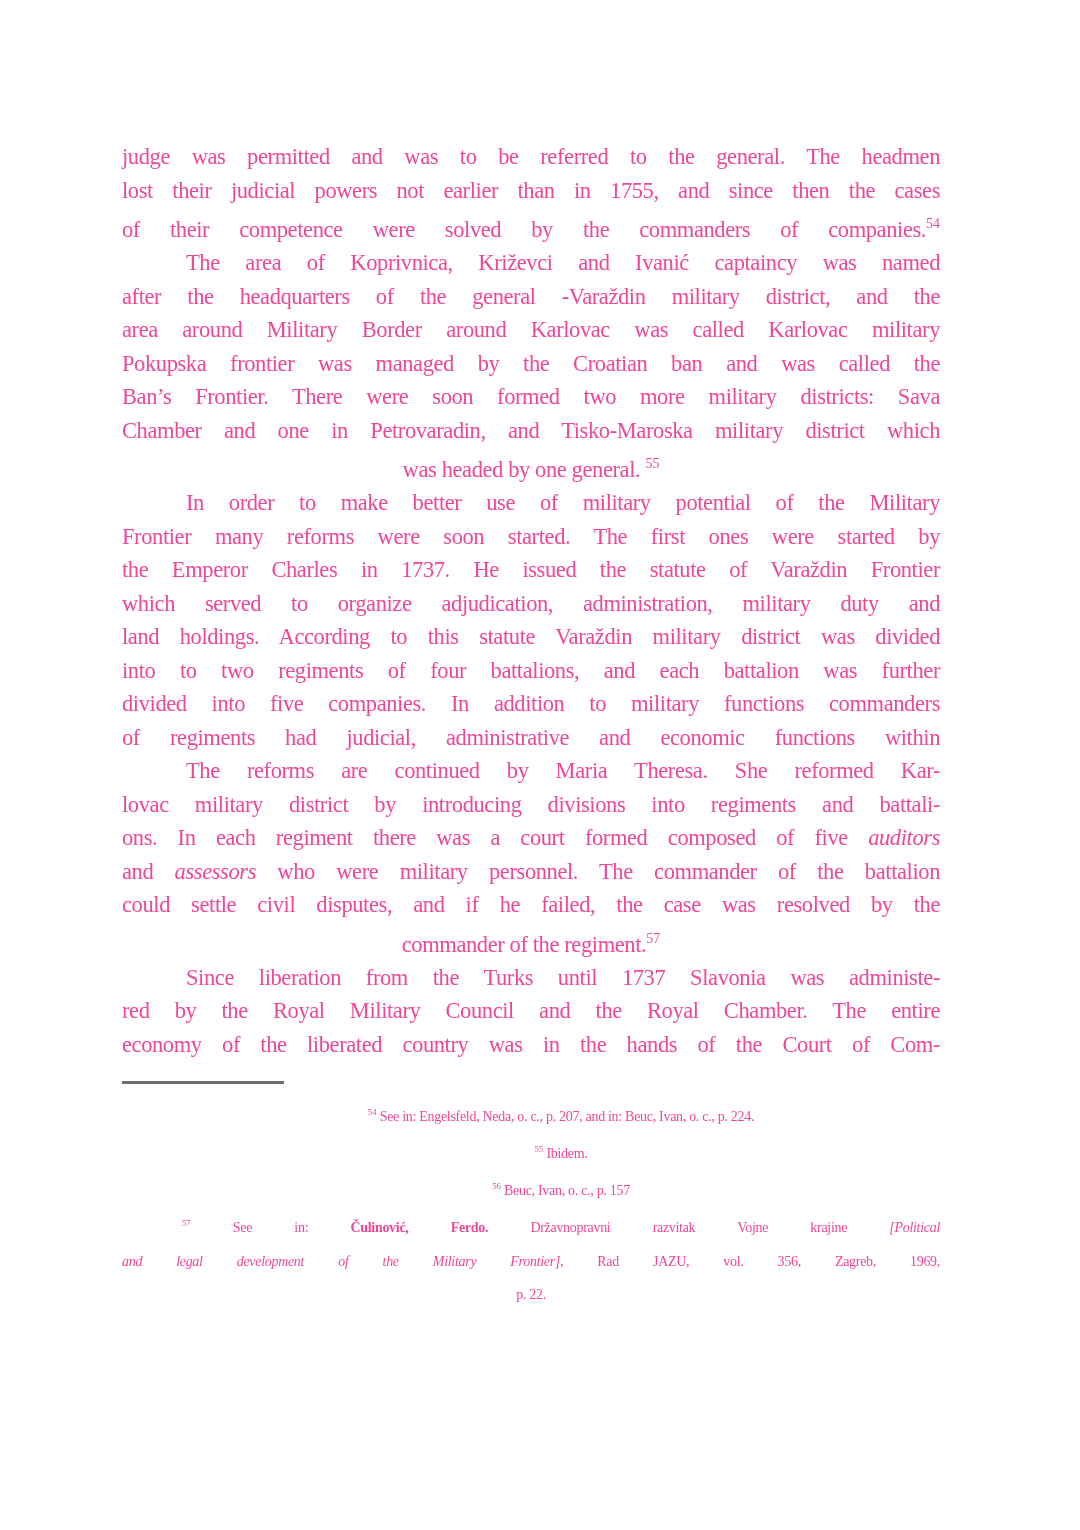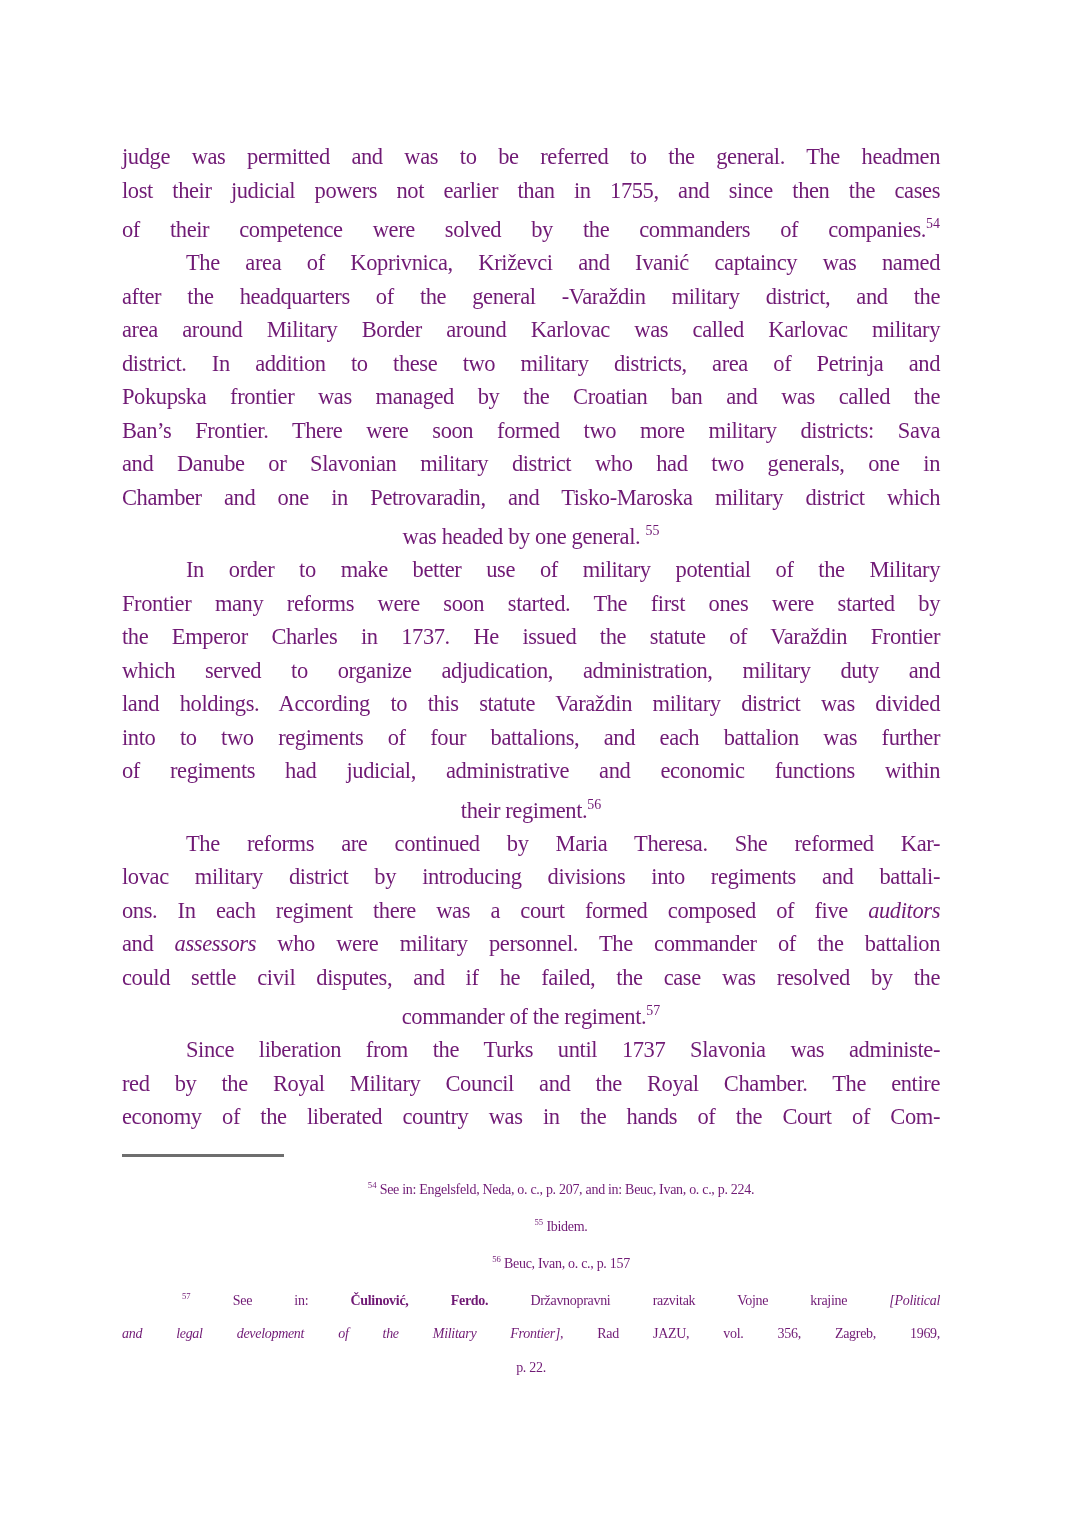--- a/index.html
+++ b/index.html
@@ -5,21 +5,21 @@
   html, body {
     margin: 0;
     padding: 0;
     background: #ffffff;
   }
   .page {
     position: relative;
     width: 1080px;
     height: 1530px;
     background: #ffffff;
-    color: #701a75;
+    color: #ec4899;
     font-family: "Liberation Serif", "DejaVu Serif", serif;
     overflow: hidden;
   }
   .text-block {
     position: absolute;
     left: 122px;
     top: 140px;
     width: 818px;
   }
   .body-text {
@@ -79,36 +79,34 @@
     <div id="body-text" class="body-text">
         <div>
           <div class="line just"><span>judge was permitted and was to be referred to the general. The headmen</span></div>
           <div class="line just"><span>lost their judicial powers not earlier than in 1755, and since then the cases</span></div>
           <div class="line just"><span>of their competence were solved by the commanders of companies.</span><span class="sup">54</span></div>
         </div>
         <div>
           <div class="line indent just"><span>The area of Koprivnica, Križevci and Ivanić captaincy was named</span></div>
           <div class="line just"><span>after the headquarters of the general -Varaždin military district, and the</span></div>
           <div class="line just"><span>area around Military Border around Karlovac was called Karlovac military</span></div>
-          <div class="line just"><span>district. In addition to these two military districts, area of Petrinja and</span></div>
           <div class="line just"><span>Pokupska frontier was managed by the Croatian ban and was called the</span></div>
           <div class="line just"><span>Ban’s Frontier. There were soon formed two more military districts: Sava</span></div>
-          <div class="line just"><span>and Danube or Slavonian military district who had two generals, one in</span></div>
           <div class="line just"><span>Chamber and one in Petrovaradin, and Tisko-Maroska military district which</span></div>
           <div class="line"><span>was headed by one general. </span><span class="sup">55</span></div>
         </div>
         <div>
           <div class="line indent just"><span>In order to make better use of military potential of the Military</span></div>
           <div class="line just"><span>Frontier many reforms were soon started. The first ones were started by</span></div>
           <div class="line just"><span>the Emperor Charles in 1737. He issued the statute of Varaždin Frontier</span></div>
           <div class="line just"><span>which served to organize adjudication, administration, military duty and</span></div>
           <div class="line just"><span>land holdings. According to this statute Varaždin military district was divided</span></div>
           <div class="line just"><span>into to two regiments of four battalions, and each battalion was further</span></div>
+          <div class="line just"><span>divided into five companies. In addition to military functions commanders</span></div>
           <div class="line just"><span>of regiments had judicial, administrative and economic functions within</span></div>
-          <div class="line"><span>their regiment.</span><span class="sup">56</span></div>
         </div>
         <div>
           <div class="line indent just"><span>The reforms are continued by Maria Theresa. She reformed Kar-</span></div>
           <div class="line just"><span>lovac military district by introducing divisions into regiments and battali-</span></div>
           <div class="line just"><span>ons. In each regiment there was a court formed composed of five </span><span class="it">auditors</span></div>
           <div class="line just"><span>and </span><span class="it">assessors</span><span> who were military personnel. The commander of the battalion</span></div>
           <div class="line just"><span>could settle civil disputes, and if he failed, the case was resolved by the</span></div>
           <div class="line"><span>commander of the regiment.</span><span class="sup">57</span></div>
         </div>
         <div>

